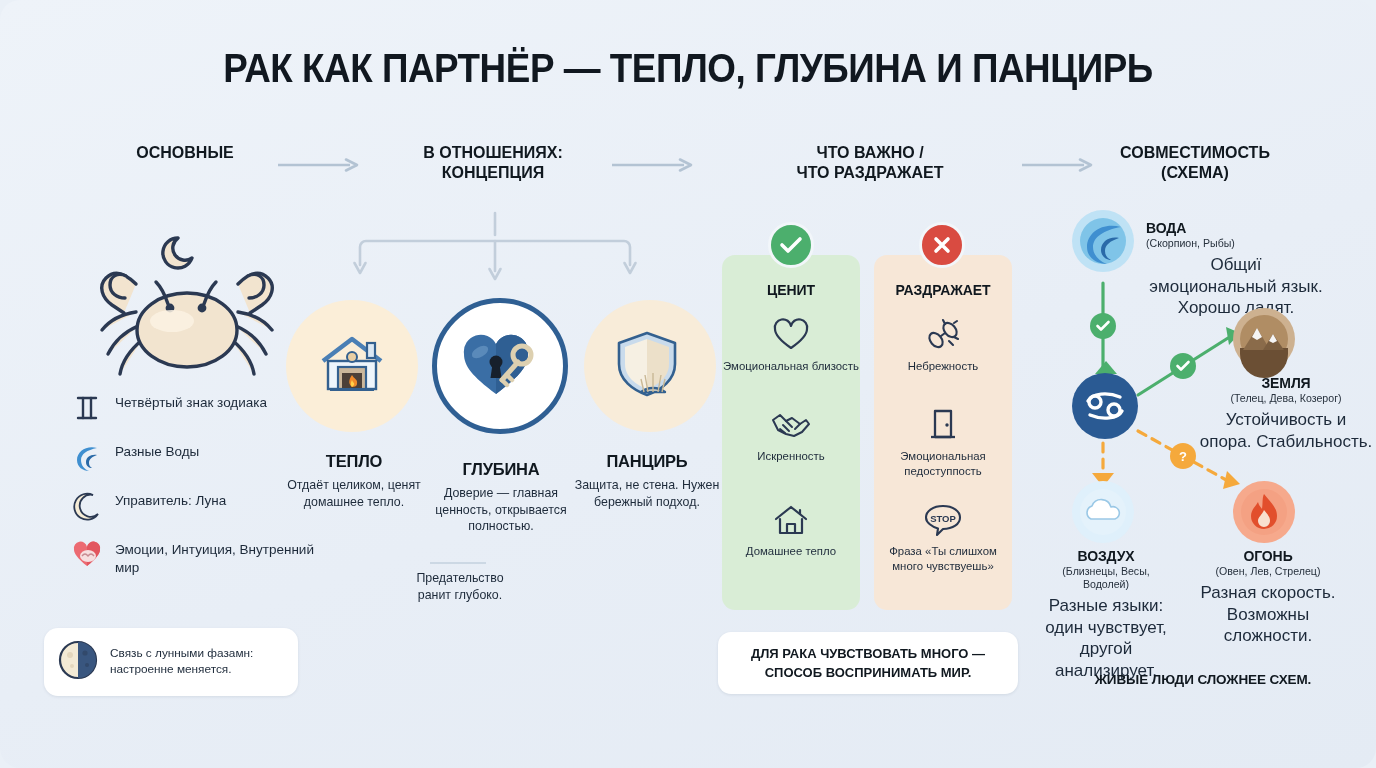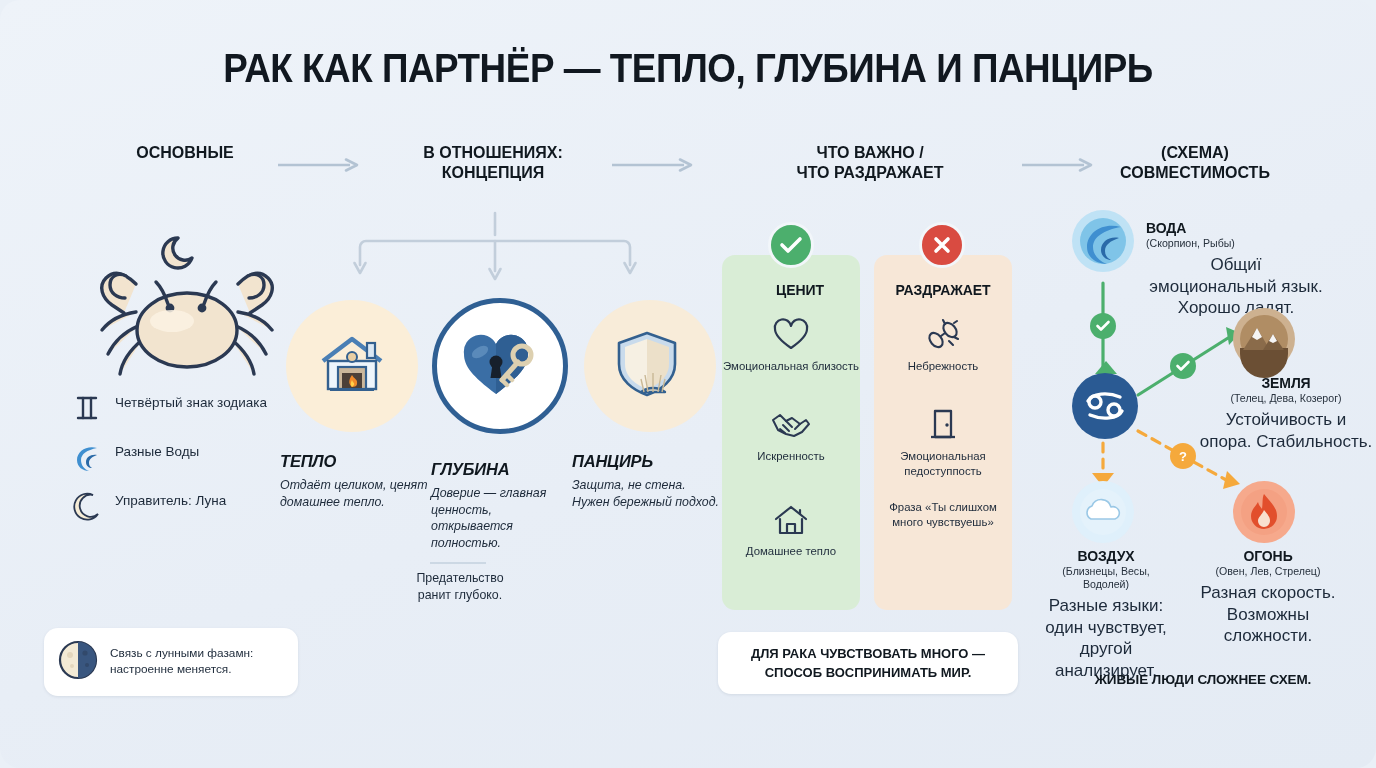--- a/index.html
+++ b/index.html
@@ -50,38 +50,38 @@
   
   .branch{position:absolute;left:330px;top:213px;width:330px;height:75px;color:#c2cedb;}
 
   .circles{position:absolute;left:286px;top:298px;width:430px;height:136px;}
   .circ{position:absolute;width:132px;height:132px;border-radius:50%;display:flex;align-items:center;justify-content:center;}
   .c-left{left:0;top:2px;background:#fbeed8;}
   .c-mid{left:146px;top:0;width:136px;height:136px;background:#ffffff;border:5px solid #2f5f93;box-sizing:border-box;}
   .c-right{left:298px;top:2px;background:#f8ecd9;}
 
   .caps{position:absolute;left:286px;top:452px;width:430px;}
-  .cap{position:absolute;font-style:italic;}
+  .cap{position:absolute;text-align:center;}
   .cap h4{margin:0 0 6px 0;font-size:16.5px;font-weight:bold;letter-spacing:-0.2px;color:#10181f;}
   .cap p{margin:0;font-size:12.4px;line-height:1.33;color:#1d2a3a;}
   .cap1{left:-6px;top:0;width:148px;}
   .cap2{left:145px;top:8px;width:140px;}
   .cap3{left:286px;top:0;width:150px;}
   .divider{position:absolute;left:430px;top:562px;width:56px;height:2px;background:#ccd8e4;}
   .betray{position:absolute;left:405px;top:570px;width:110px;text-align:center;font-size:12.4px;line-height:1.33;}
 
   
   .panel{position:absolute;border-radius:13px;}
   .p-good{left:722px;top:255px;width:138px;height:355px;background:#d9edd6;}
   .p-bad{left:874px;top:255px;width:138px;height:355px;background:#f7e7d7;}
   .badge{position:absolute;width:46px;height:46px;border-radius:50%;display:flex;align-items:center;justify-content:center;border:3.5px solid #f2f6fa;box-sizing:border-box;}
   .b-good{left:768px;top:222px;background:#4caf6d;}
   .b-bad{left:919px;top:222px;background:#d94b41;}
   .p-title{position:absolute;width:138px;text-align:center;font-size:14px;font-weight:bold;letter-spacing:-0.1px;color:#10181f;}
-  .pt-good{left:722px;top:282px;padding-left:9px;}
+  .pt-good{left:722px;top:282px;}
   .pt-bad{left:874px;top:282px;}
   .p-item{position:absolute;width:138px;text-align:center;}
   .p-item .pi-ico{height:40px;display:flex;align-items:center;justify-content:center;margin-bottom:4px;}
   .p-item .pi-txt{font-size:11.4px;line-height:1.3;color:#1d2a3a;}
 
   .bottom-card{
     position:absolute;left:718px;top:632px;width:300px;background:#ffffff;border-radius:13px;
     padding:12px 14px;box-sizing:border-box;text-align:center;
     box-shadow:0 1px 3px rgba(40,60,90,.10);
   }
@@ -149,22 +149,22 @@
     <div>ЧТО РАЗДРАЖАЕТ</div>
   </div>
   <div class="harrow ha3">
     <svg width="72" height="14" viewBox="0 0 72 14">
         <path d="M0 7 H62" stroke="#b3c3d3" stroke-width="2.6" fill="none"></path>
         <path d="M58 1.5 L69 7 L58 12.5" stroke="#b3c3d3" stroke-width="2.6" fill="none" stroke-linecap="round" stroke-linejoin="round"></path>
       </svg>
   </div>
 
   <div class="col-head ch4">
+    <div>СОВМЕСТИМОСТЬ</div>
     <div>(СХЕМА)</div>
-    <div>СОВМЕСТИМОСТЬ</div>
   </div>
 
   <div class="crab-wrap">
     <svg width="190" height="170" viewBox="0 0 190 170">
       <g stroke="#2b3952" stroke-width="3.4" fill="#f2e4cf" stroke-linejoin="round" stroke-linecap="round">
         <path d="M86 16 a15 15 0 1 0 14 20 a12 12 0 1 1 -14 -20 z"></path>
         <path d="M44 62 c-12 -12 -22 -14 -30 -6 c-8 8 -4 20 6 27 l12 8"></path>
         <path d="M34 54 c-8 -4 -16 0 -16 9 c0 8 7 13 15 13"></path>
         <path d="M146 62 c12 -12 22 -14 30 -6 c8 8 4 20 -6 27 l-12 8"></path>
         <path d="M156 54 c8 -4 16 0 16 9 c0 8 -7 13 -15 13"></path>
@@ -212,20 +212,31 @@
 
     <div class="list-item">
       <span class="list-ico">
         <svg width="28" height="28" viewBox="0 0 28 28">
             <path d="M20 3 a13 13 0 1 0 5 19 a11 11 0 1 1 -5 -19 z" fill="#f6ecd6" stroke="#2b3952" stroke-width="1.8"></path>
           </svg>
       </span>
       <span class="list-txt">Управитель: Луна</span>
     </div>
 
+    <div class="list-item">
+      <span class="list-ico">
+        <svg width="30" height="28" viewBox="0 0 30 28">
+          <path d="M15 25 C5 17 2 12 2 8.5 A6.5 6.5 0 0 1 15 6 A6.5 6.5 0 0 1 28 8.5 C28 12 25 17 15 25 z" fill="#ec6a72"></path>
+          <path d="M15 6 A6.5 6.5 0 0 1 28 8.5 C28 12 25 17 15 25 z" fill="#e2565f"></path>
+          <ellipse cx="16" cy="15" rx="8" ry="6" fill="#f6dfe0"></ellipse>
+          <path d="M10 15 q3 -4 6 0 q3 -4 6 0" stroke="#c78b92" stroke-width="1.3" fill="none"></path>
+        </svg>
+      </span>
+      <span class="list-txt">Эмоции, Интуиция, Внутренний мир</span>
+    </div>
 
   </div>
 
   <div class="moonbox">
     <span>
       <svg width="42" height="42" viewBox="0 0 42 42">
         <circle cx="21" cy="21" r="18" fill="#f3ead5" stroke="#2b3952" stroke-width="2.2"></circle>
         <path d="M21 3 a18 18 0 0 1 0 36 z" fill="#39567f"></path>
         <circle cx="13" cy="16" r="3" fill="#e4d7bd"></circle>
         <circle cx="15" cy="27" r="2" fill="#e4d7bd"></circle>
@@ -398,20 +409,26 @@
         <rect x="7" y="3" width="16" height="26"></rect>
             <path d="M3 29 H27"></path>
       </g>
           <circle cx="19" cy="17" r="1.7" fill="#2b3952"></circle>
         </svg>
     </div>
     <div class="pi-txt">Эмоциональная педоступпость</div>
   </div>
 
   <div class="p-item" style="left:874px;top:500px;">
+    <div class="pi-ico">
+      <svg width="40" height="34" viewBox="0 0 40 34">
+        <path d="M20 3 C30 3 37 8 37 14.5 C37 21 30 26 20 26 L14 32 L15 25.5 C9 23.8 3 19.6 3 14.5 C3 8 10 3 20 3 z" fill="none" stroke="#2b3952" stroke-width="2.1" stroke-linejoin="round"></path>
+        <text x="20" y="19" font-family="'Liberation Sans',sans-serif" font-size="9.5" font-weight="bold" fill="#2b3952" text-anchor="middle">STOP</text>
+      </svg>
+    </div>
     <div class="pi-txt">Фраза «Ты слишхом много чувствуешь»</div>
   </div>
 
   <div class="bottom-card">
     <span>ДЛЯ РАКА ЧУВСТВОВАТЬ МНОГО — СПОСОБ ВОСПРИНИМАТЬ МИР.</span>
   </div>
 
   <div class="compat">
 
     <svg width="346" height="470" viewBox="0 0 346 470" style="position:absolute;left:0;top:0;">

